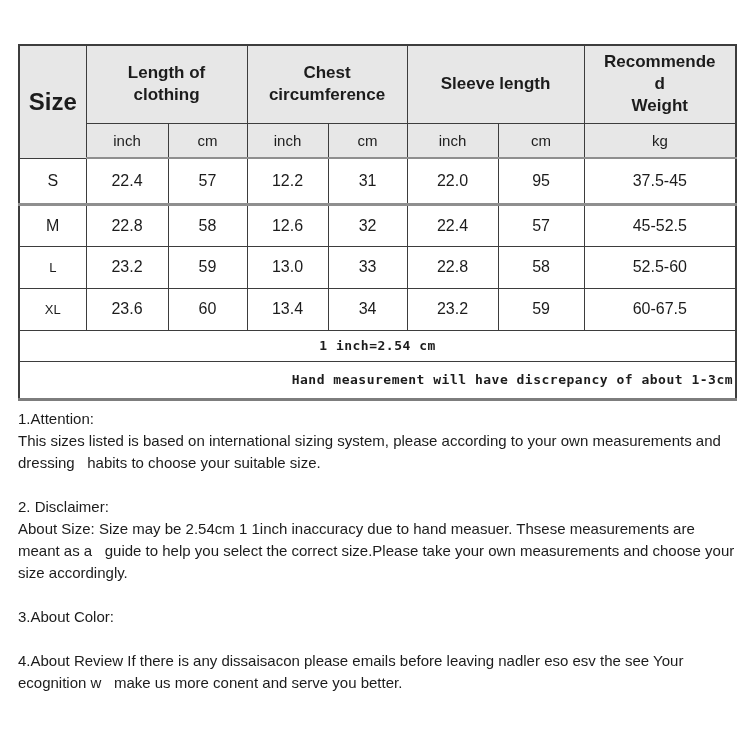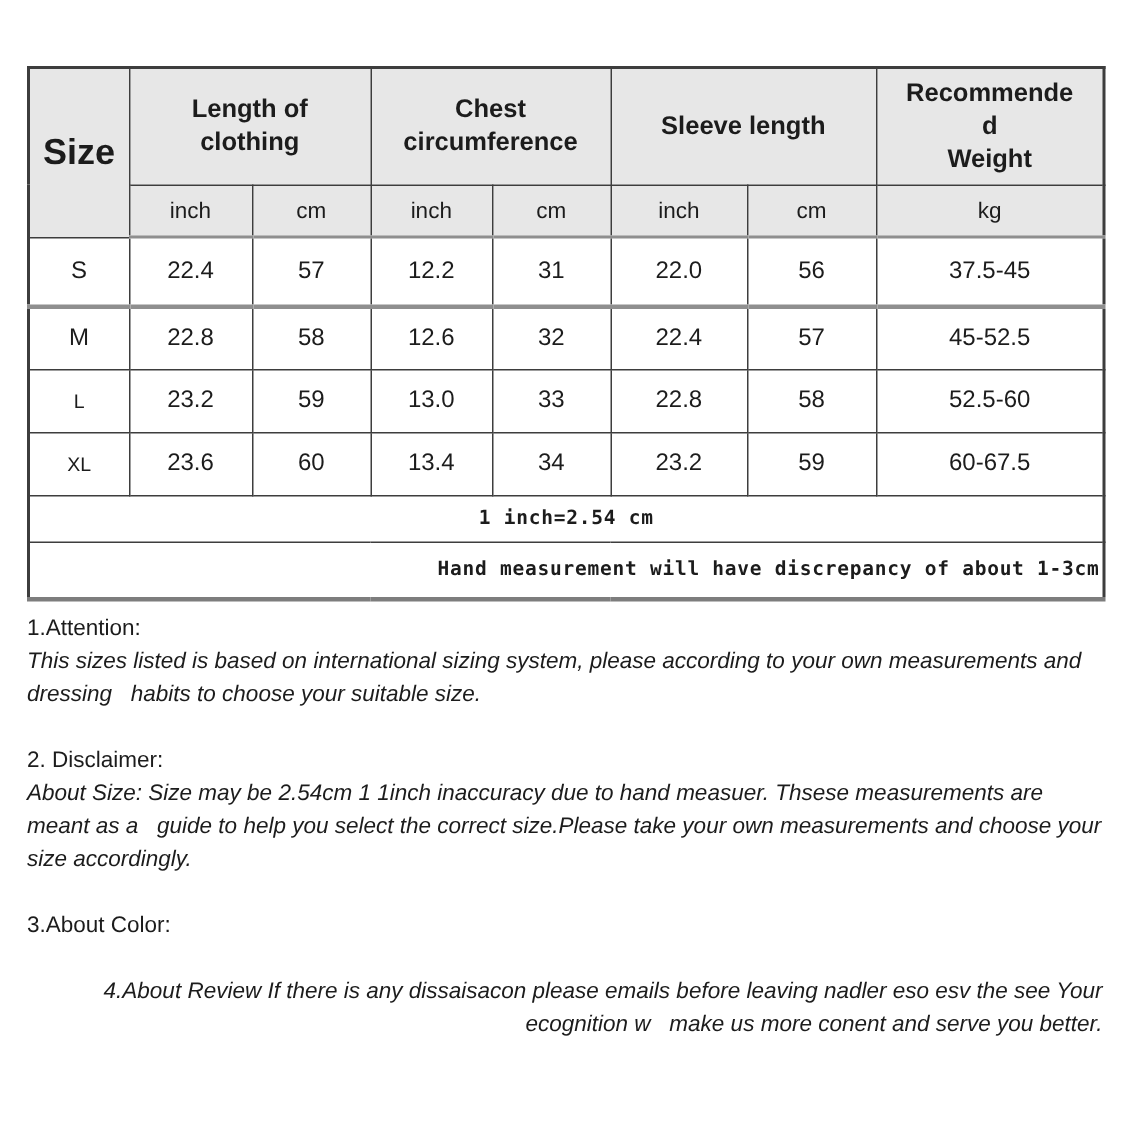--- a/index.html
+++ b/index.html
@@ -68,23 +68,23 @@
   tr.note-row.last { height: 38px; }
   tr.note-row.last td { border-bottom: 3px solid #7d7d7d; text-align: right; }
 
   
   .sections {
     margin-top: 7px;
     font-size: 15px;
     line-height: 22px;
   }
   .section { margin-bottom: 22px; }
-  .section:last-child { margin-bottom: 0; text-align: right; }
+  .section:last-child { margin-bottom: 0; }
   .sec-heading { white-space: pre-wrap; }
-  .sec-body { white-space: pre-wrap; font-style: italic; }
+  .sec-body { white-space: pre-wrap; }
 </style>
 </head>
 <body>
 
 <div class="canvas">
   <div class="content">
 
     <table class="size-table">
       <colgroup>
         <col style="width:67px">
@@ -118,21 +118,21 @@
           <th>kg</th>
         </tr>
 
         <tr class="data-row row-s">
           <td class="size-cell">S</td>
           <td>22.4</td>
           <td>57</td>
           <td>12.2</td>
           <td>31</td>
           <td>22.0</td>
-          <td>56</td>
+          <td>95</td>
           <td>37.5-45</td>
         </tr>
         <tr class="data-row row-m">
           <td class="size-cell">M</td>
           <td>22.8</td>
           <td>58</td>
           <td>12.6</td>
           <td>32</td>
           <td>22.4</td>
           <td>57</td>

